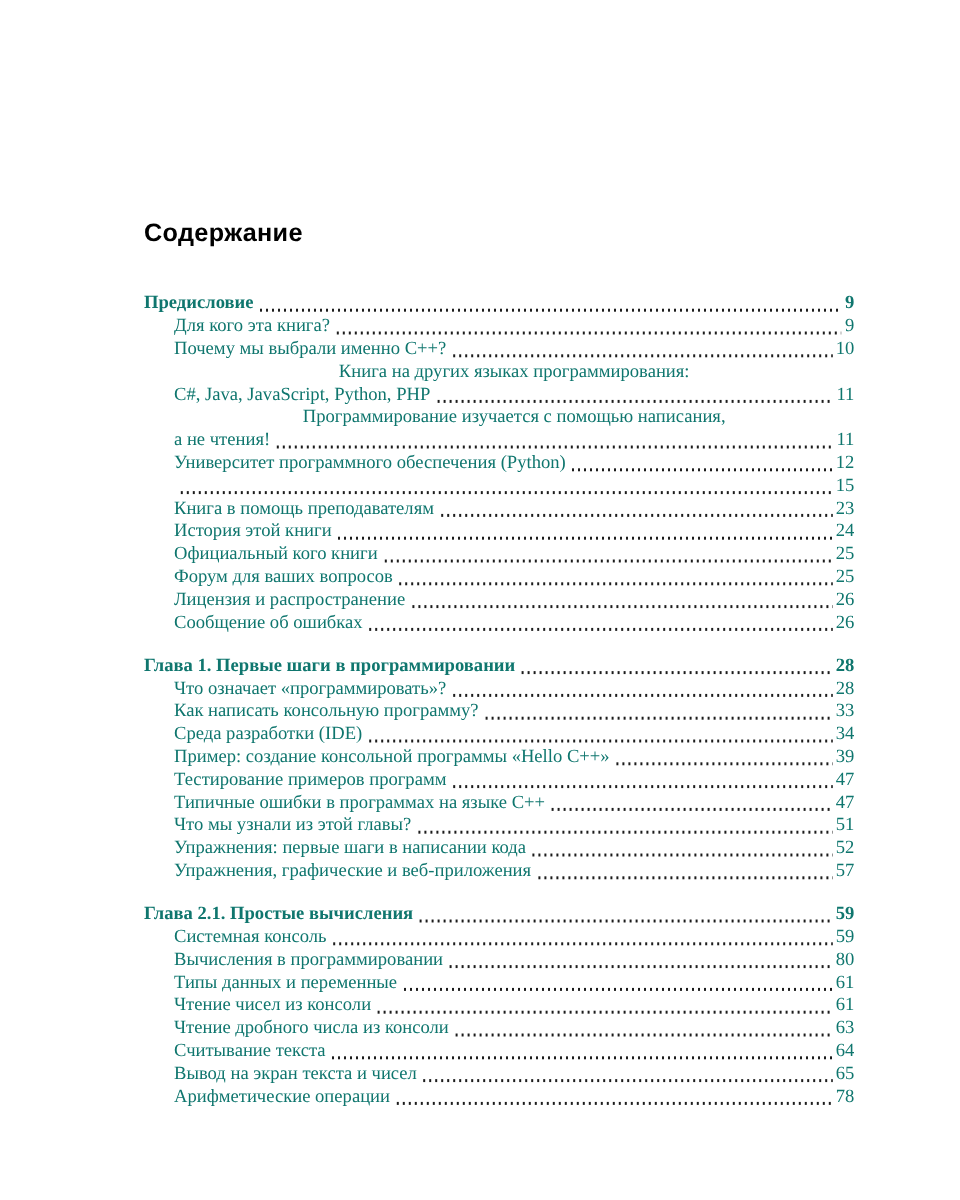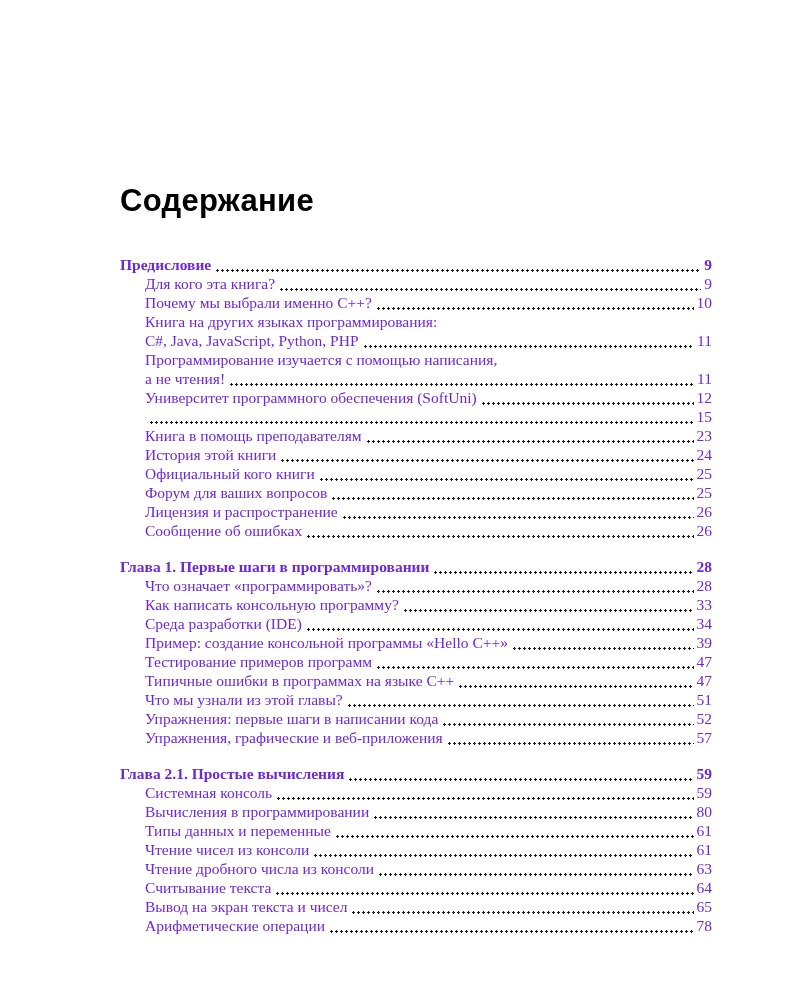--- a/index.html
+++ b/index.html
@@ -10,35 +10,35 @@
     color: #111111;
     font-family: "Liberation Serif", "DejaVu Serif", serif;
     overflow: hidden;
   }
   .doc {
     padding: 183px 88px 0 120px;
     box-sizing: border-box;
   }
   h1.title {
     font-family: "Liberation Sans", "DejaVu Sans", sans-serif;
-    font-size: 31px;
+    font-size: 21px;
     font-weight: 700;
     color: #000000;
     margin: 0 0 36px 0;
     letter-spacing: 0.3px;
   }
   .toc {
     font-size: 15.5px;
     line-height: 19px;
-    color: #6d28d9;
+    color: #0f766e;
   }
   .toc-section { margin-top: 17px; }
   .toc-section:first-child { margin-top: 0; }
   .toc-entry.bold { font-weight: 700; }
-  .toc-entry.indent { padding-left: 25px; }
+  .toc-entry.indent { padding-left: 25px; text-align: center; }
   .toc-pre { white-space: nowrap; }
   .toc-line { display: flex; }
   .toc-label { white-space: nowrap; }
   .toc-leader {
     flex: 1 1 auto;
     min-width: 12px;
     margin: 0 3px 0 4px;
     background-image: radial-gradient(circle, #1c1c1c 1.05px, rgba(0,0,0,0) 1.25px);
     background-size: 5px 19px;
     background-repeat: repeat-x;
@@ -85,21 +85,21 @@
         <div class="toc-entry indent">
           <div class="toc-pre">Программирование изучается с помощью написания,</div>
           <div class="toc-line">
             <span class="toc-label">а не чтения!</span>
             <span class="toc-leader"></span>
             <span class="toc-page">11</span>
           </div>
         </div>
         <div class="toc-entry indent">
           <div class="toc-line">
-            <span class="toc-label">Университет программного обеспечения (SoftUni)</span>
+            <span class="toc-label">Университет программного обеспечения (Python)</span>
             <span class="toc-leader"></span>
             <span class="toc-page">12</span>
           </div>
         </div>
         <div class="toc-entry indent">
           <div class="toc-line">
             <span class="toc-leader"></span>
             <span class="toc-page">15</span>
           </div>
         </div>

